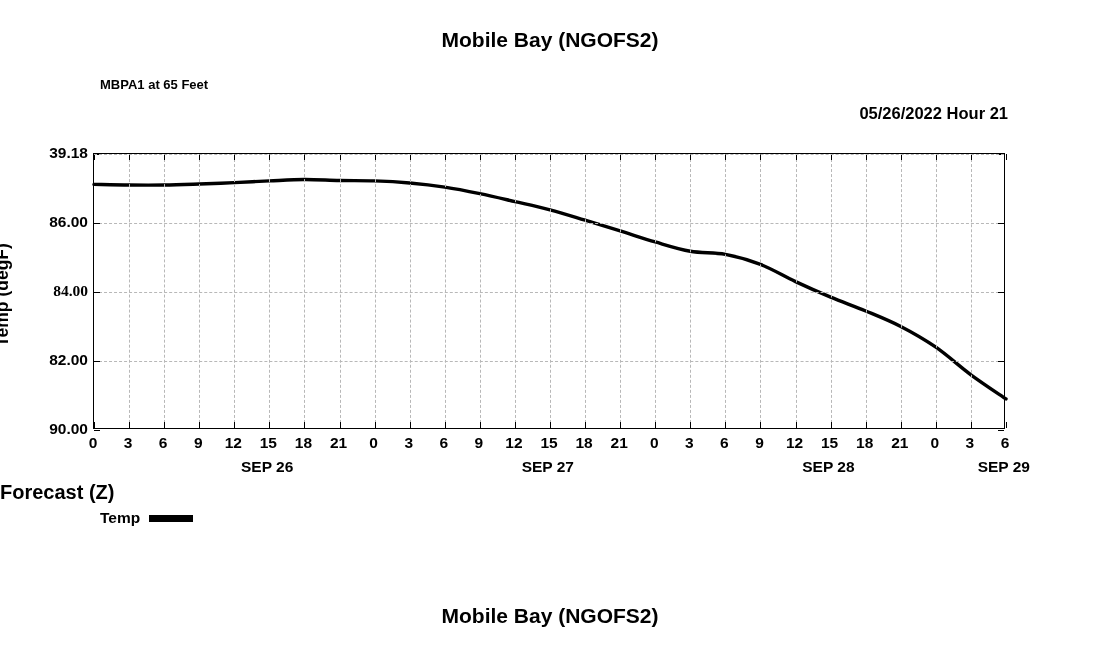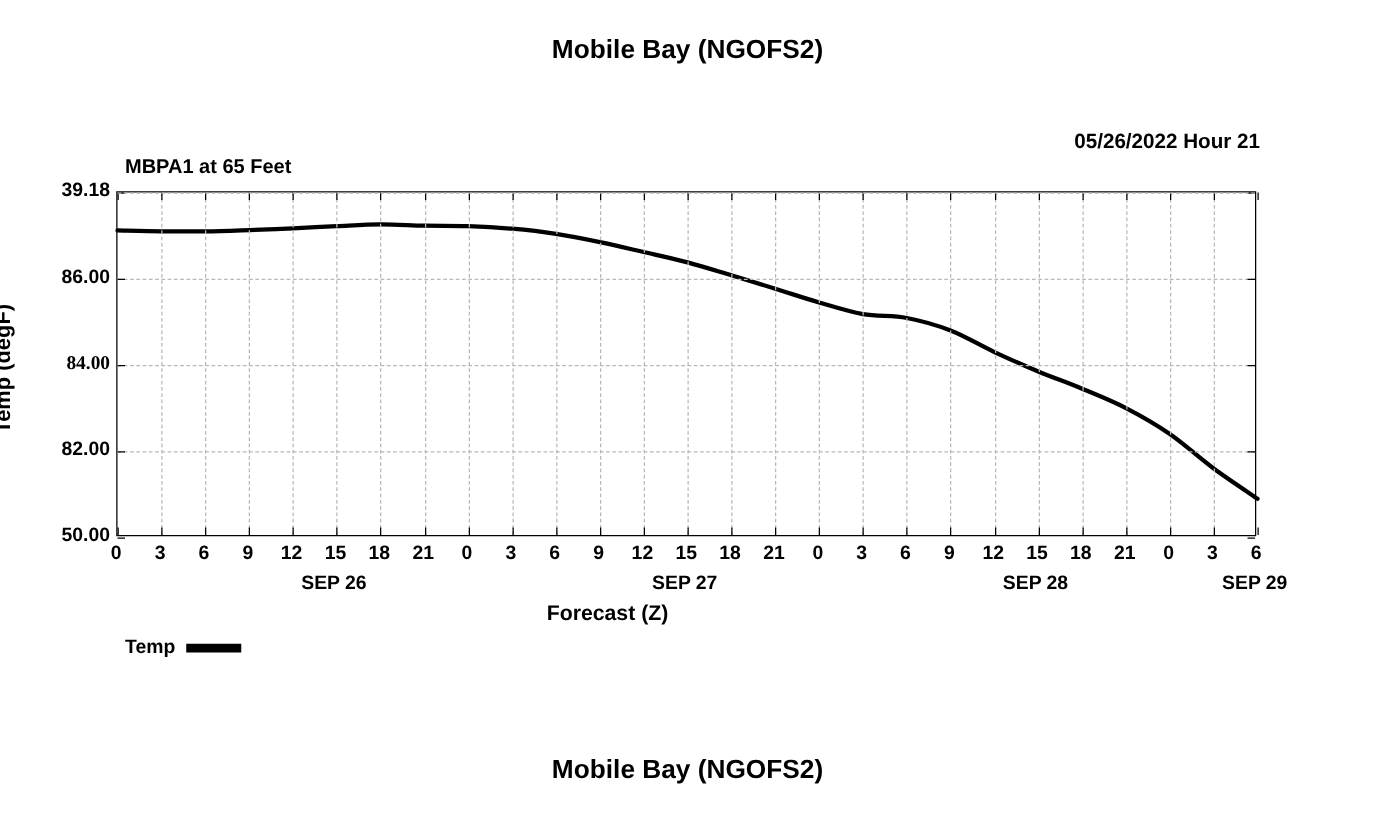--- a/index.html
+++ b/index.html
@@ -36,23 +36,22 @@
     top: 604px;
     width: 1100px;
     text-align: center;
     font-size: 21px;
     font-weight: bold;
   }
   .station-line1 {
     position: absolute;
     left: 100px;
     top: 77px;
-    font-size: 16px;
-    font-weight: bold;
-    margin-top: 48px;
+    font-size: 13px;
+    font-weight: bold;
   }
   .station-line2 {
     position: absolute;
     left: 100px;
     top: 104px;
     font-size: 16.5px;
     font-weight: bold;
   }
   .subtitle {
     position: absolute;
@@ -156,22 +155,22 @@
     font-size: 15.5px;
     font-weight: bold;
     text-align: right;
     width: 120px;
   }
   .axis-title-x {
     position: absolute;
     left: 0;
     top: 481px;
     width: 972px;
-    text-align: center;
-    font-size: 17px;
+    text-align: left;
+    font-size: 20px;
     font-weight: bold;
   }
   .legend {
     position: absolute;
     left: 100px;
     top: 509px;
     display: flex;
     align-items: center;
     gap: 9px;
   }
@@ -296,21 +295,21 @@
       <div class="tick-right" style="top: 138px;"></div>
       <div class="grid-h" style="top: 69px;"></div>
       <div class="tick-left" style="top: 69px;"></div>
       <div class="tick-right" style="top: 69px;"></div>
       <div class="tick-left" style="top: 0px;"></div>
       <div class="tick-right" style="top: 0px;"></div>
       <div class="grid-h" style="top: 0px;"></div>
     </div>
 
   <div id="ylabels">
-      <div class="ylabel-text" style="top: 420px;">50.00</div>
+      <div class="ylabel-text" style="top: 420px;">90.00</div>
       <div class="ylabel-text" style="top: 351px;">82.00</div>
       <div class="ylabel-text" style="top: 282px; font-family: Liberation Serif, serif;">84.00</div>
       <div class="ylabel-text" style="top: 213px;">86.00</div>
       <div class="ylabel-text" style="top: 144px;">39.18</div>
     </div>
   <div id="xlabels">
       <div class="xtick-label" style="left: 78px;">0</div>
       <div class="xtick-label" style="left: 113.077px;">3</div>
       <div class="xtick-label" style="left: 148.154px;">6</div>
       <div class="xtick-label" style="left: 183.231px;">9</div>

